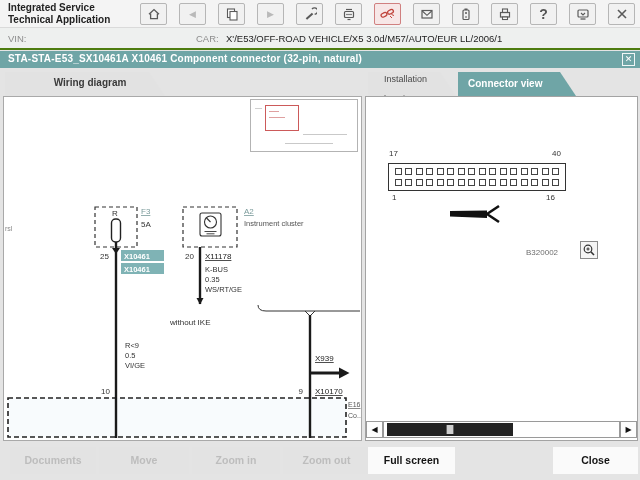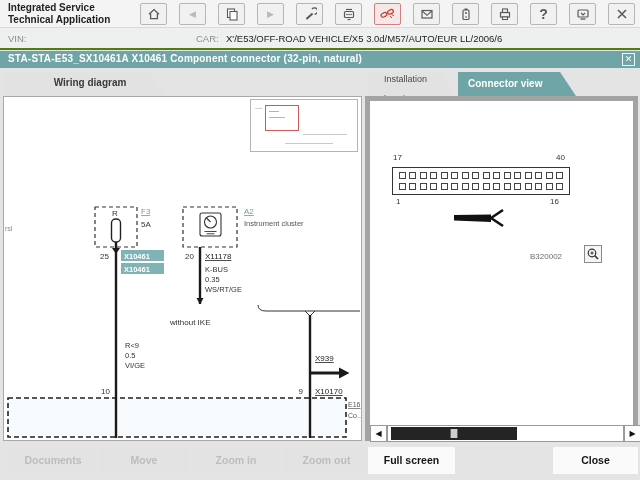--- a/index.html
+++ b/index.html
@@ -36,21 +36,21 @@
        clip-path:polygon(0 0,calc(100% - 16px) 0,100% 100%,0 100%);}
   #tab-wiring{left:5px;width:160px;}
   #tab-wiring span{display:block;padding:5px 0 0 10px;font-size:10px;font-weight:bold;color:#3a3a3a;text-align:center;}
   #tab-install{left:368px;width:88px;}
   #tab-install div{padding:1px 0 8px 8px;font-size:9px;font-weight:normal;color:#4a4a4a;line-height:10.5px;}
   #tab-connector{left:458px;width:118px;background:#6fa5a6;}
   #tab-connector span{display:block;padding:6px 0 0 10px;font-size:10px;font-weight:bold;color:#fff;}
 
   
   #left-panel{left:3px;top:96px;width:359px;height:345px;background:#fff;border:1px solid #a9a9a9;}
-  #right-panel{left:365px;top:96px;width:273px;height:345px;background:#fff;border:5px solid #a3a3a3;}
+  #right-panel{left:365px;top:96px;width:273px;height:345px;background:#fff;border:1px solid #a3a3a3;}
 
   
   #minimap{left:246px;top:2px;width:108px;height:53px;background:#fff;border:1px solid #b3b3b3;}
   #minimap .viewbox{left:14px;top:5px;width:34px;height:26px;border:1px solid #cc5a5a;}
   #minimap .m1{left:52px;top:34px;width:44px;height:1px;background:#c9c9c9;}
   #minimap .m2{left:34px;top:43px;width:48px;height:1px;background:#c9c9c9;}
   #minimap .m3{left:4px;top:8px;width:7px;height:1px;background:#d0d0d0;}
   .vb-line{position:absolute;background:#dfa0a0;height:1px;}
 
   svg text{font-family:"Liberation Sans",sans-serif;}
@@ -172,21 +172,21 @@
       <svg width="14" height="14">
         <path d="M3 3 L11 11 M11 3 L3 11" stroke="#5a5a5a" stroke-width="1.6"></path>
       </svg>
     </div>
   </div>
 </div>
 
 <div id="vehicle-bar" class="abs">
   <span id="vin-label" class="abs">VIN:</span>
   <span id="car-label" class="abs">CAR:</span>
-  <span id="car-value" class="abs">X'/E53/OFF-ROAD VEHICLE/X5 3.0d/M57/AUTO/EUR LL/2006/6</span>
+  <span id="car-value" class="abs">X'/E53/OFF-ROAD VEHICLE/X5 3.0d/M57/AUTO/EUR LL/2006/1</span>
 </div>
 
 <div id="doc-bar" class="abs">
   <span id="doc-title" class="abs">STA-STA-E53_SX10461A X10461 Component connector (32-pin, natural)</span>
   <div id="doc-close" class="abs">✕</div>
 </div>
 
 <div id="tab-wiring" class="abs tab">
   <span>Wiring diagram</span>
 </div>

